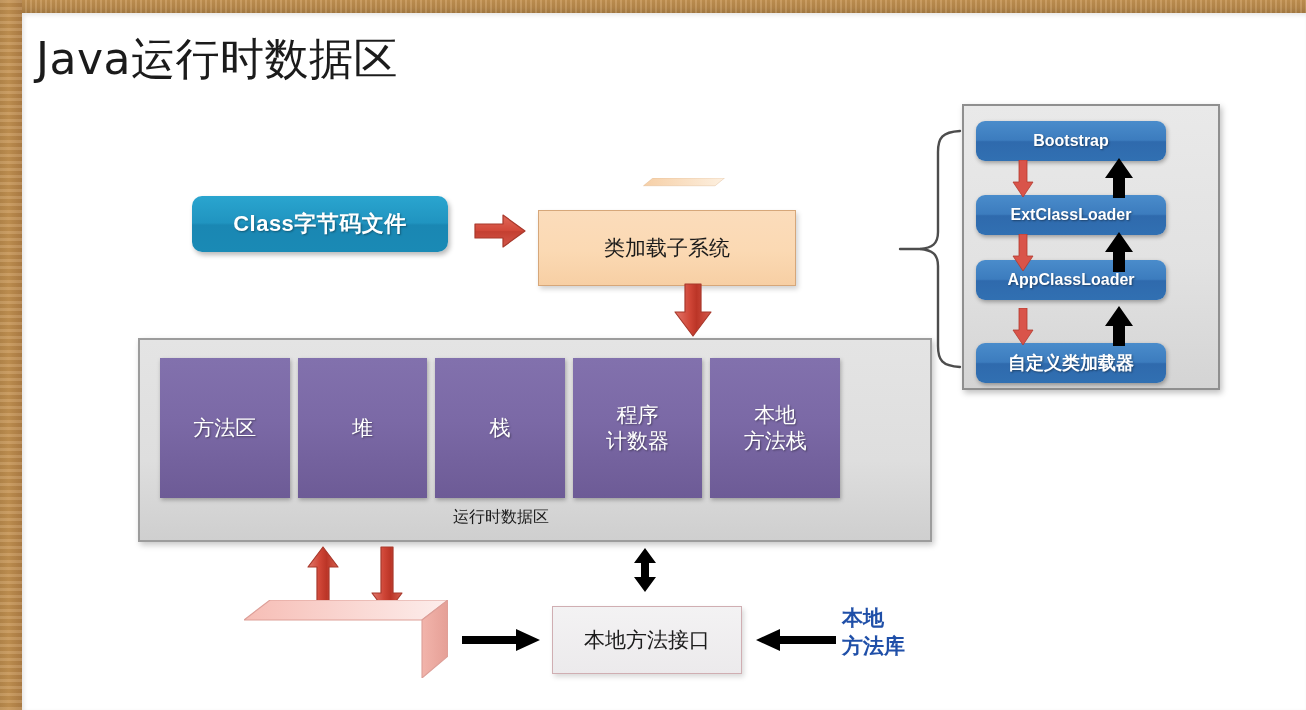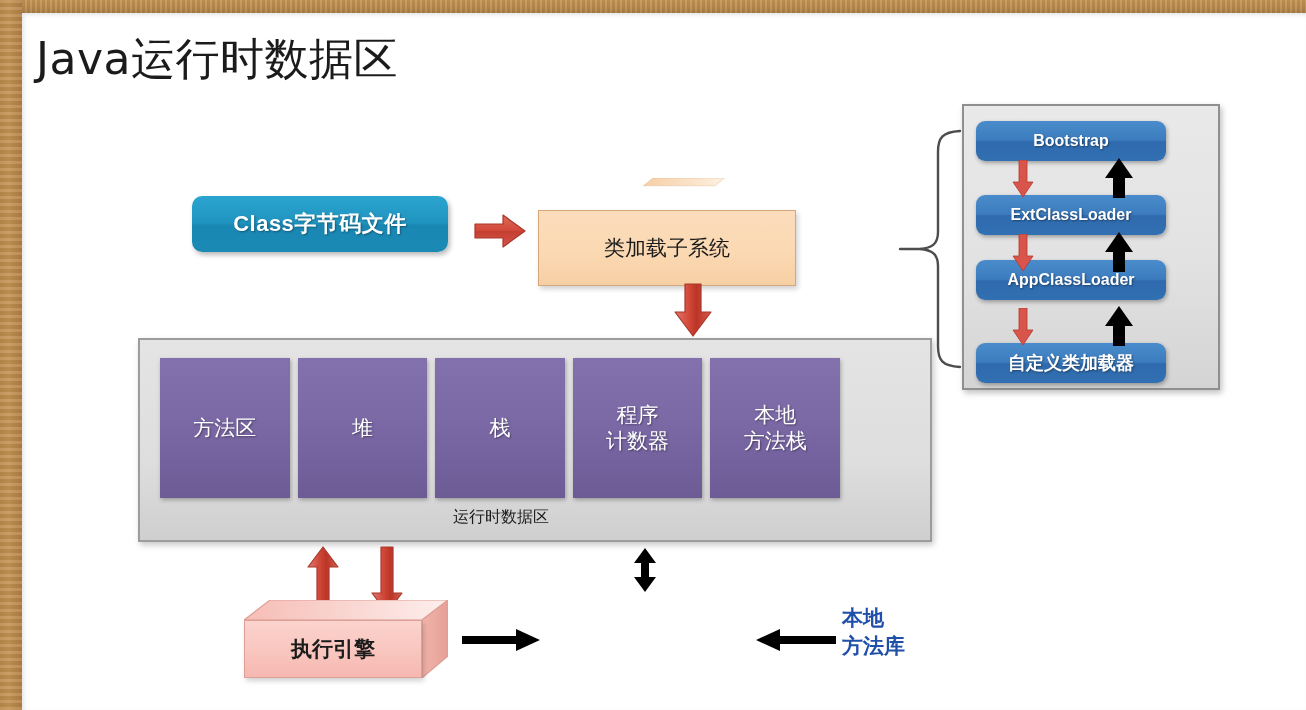--- a/index.html
+++ b/index.html
@@ -406,29 +406,29 @@
           <stop offset="100%" stop-color="#fdeeec"></stop>
         </linearGradient>
         <linearGradient id="gPinkSide" x1="0" y1="0" x2="1" y2="0">
           <stop offset="0%" stop-color="#f2b4ab"></stop>
           <stop offset="100%" stop-color="#e59f96"></stop>
         </linearGradient>
       </defs>
       <path d="M0,20 L26,0 L204,0 L178,20 Z" fill="url(#gPinkTop)" stroke="#dd9f98" stroke-width="1.1" stroke-linejoin="round"></path>
       <path d="M178,20 L204,0 L204,56 L178,78 Z" fill="url(#gPinkSide)" stroke="#dd9f98" stroke-width="1.1" stroke-linejoin="round"></path>
     </svg>
-    <div class="face-front">执行引擎</div>
   </div>
 
   <div class="arrow-right-black">
     <svg width="78" height="24" viewBox="0 0 78 24">
       <path d="M0,8 L54,8 L54,1 L78,12 L54,23 L54,16 L0,16 Z" fill="#000000"></path>
     </svg>
   </div>
 
+  <div class="native-iface">本地方法接口</div>
 
   <div class="arrow-left-black">
     <svg width="80" height="24" viewBox="0 0 80 24">
       <path d="M80,8 L24,8 L24,1 L0,12 L24,23 L24,16 L80,16 Z" fill="#000000"></path>
     </svg>
   </div>
 
   <div class="native-lib">本地
 方法库</div>
 

